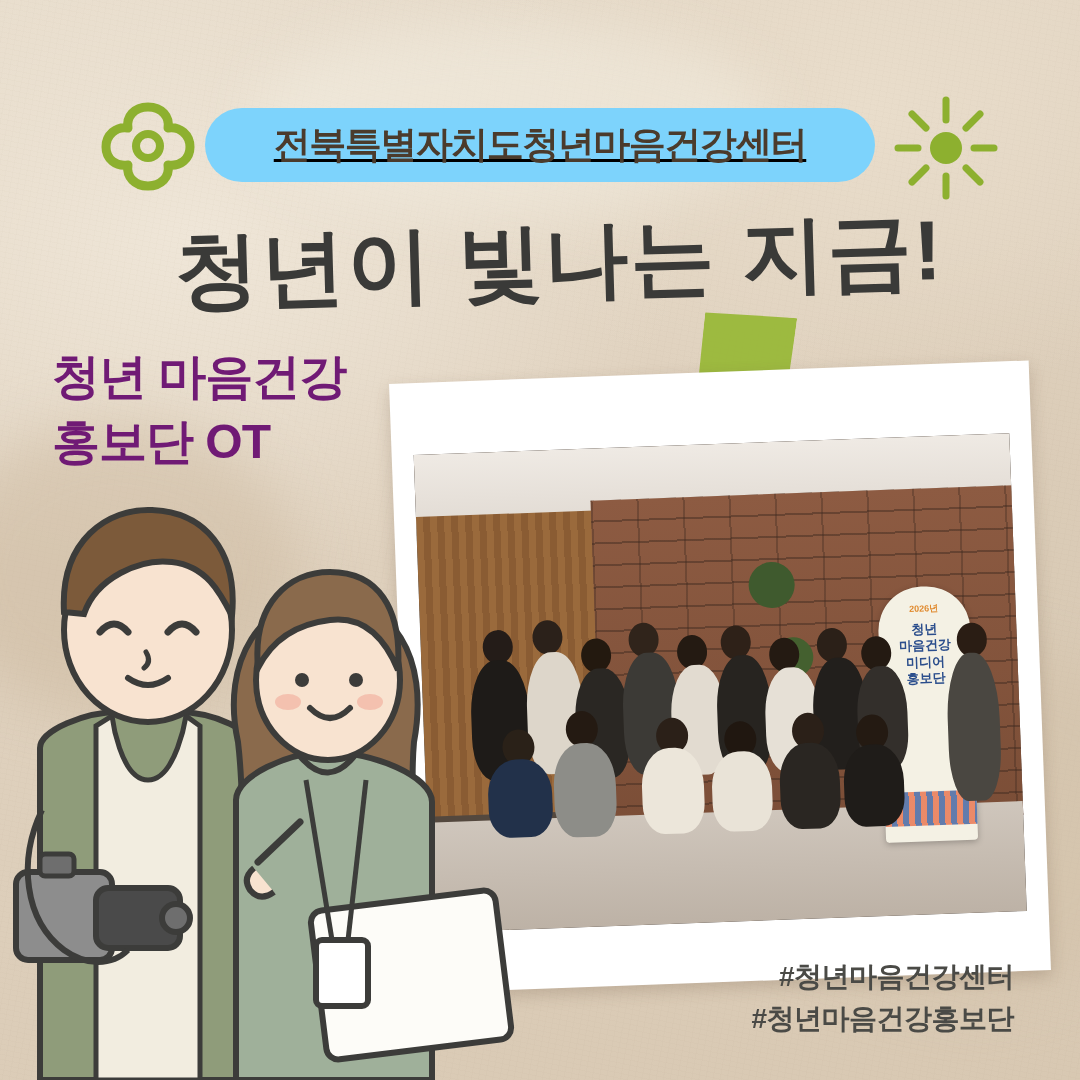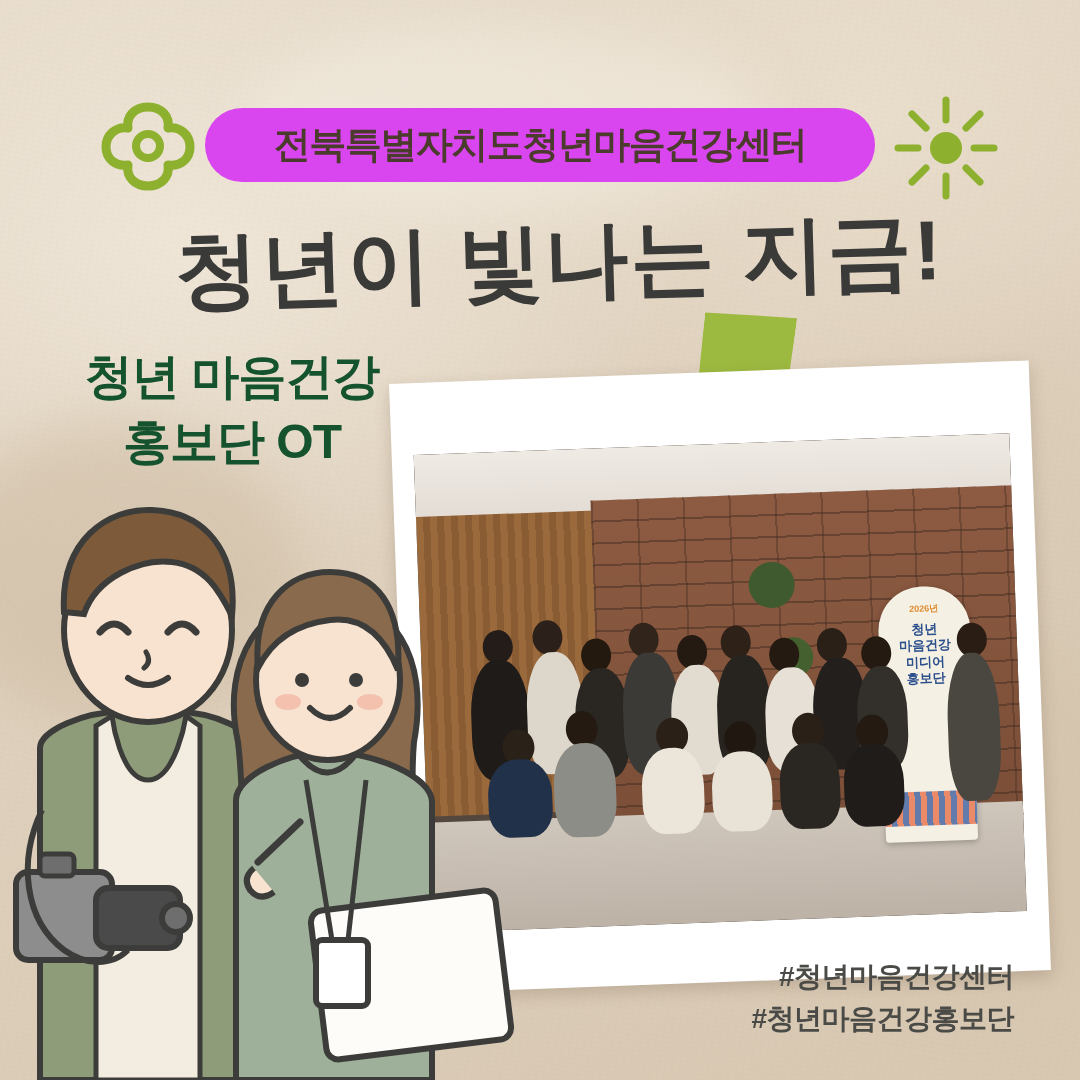--- a/index.html
+++ b/index.html
@@ -44,24 +44,25 @@
   }
 
   
   .header-pill {
     position: absolute;
     left: 205px;
     top: 108px;
     width: 670px;
     height: 74px;
     border-radius: 40px;
-    background: #d946ef;
+    background: #7dd3fc;
     display: flex;
     align-items: center;
     justify-content: center;
+    text-decoration: underline;
   }
   .header-pill-text {
     font-family: "Liberation Sans", sans-serif;
     font-weight: bold;
     font-size: 37px;
     letter-spacing: -1.5px;
     color: #4b3b2c;
     white-space: nowrap;
   }
 
@@ -99,24 +100,24 @@
   }
 
   
   .subtitle {
     position: absolute;
     left: 52px;
     top: 345px;
     width: 360px;
     font-size: 48px;
     font-weight: bold;
-    color: #14532d;
+    color: #701a75;
     line-height: 1.35;
     letter-spacing: -1px;
-    text-align: center;
+    text-align: left;
     font-family: "Liberation Sans", sans-serif;
   }
 
   
   .tape {
     position: absolute;
     left: 697px;
     top: 312px;
     width: 92px;
     height: 140px;

